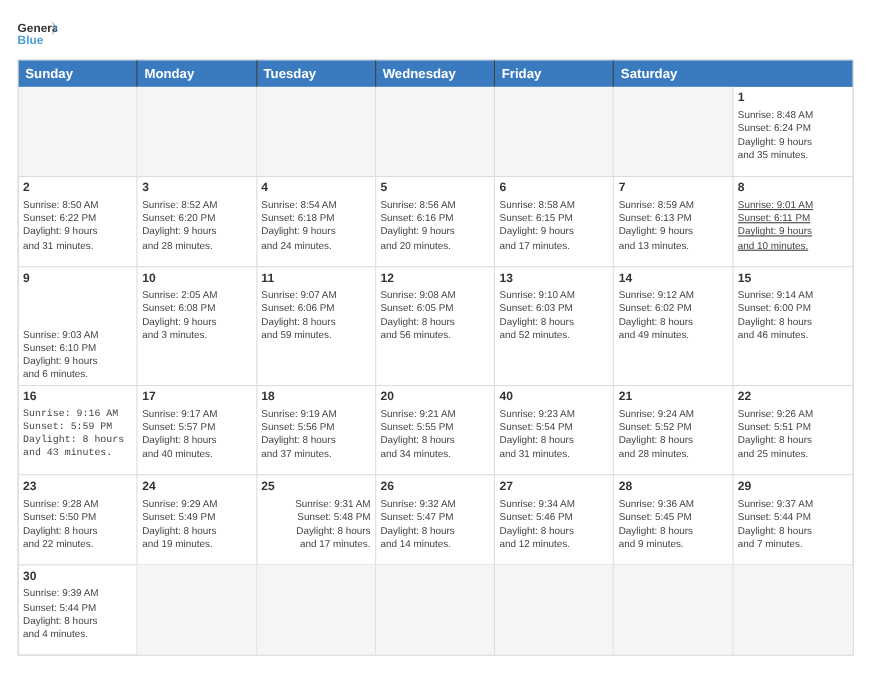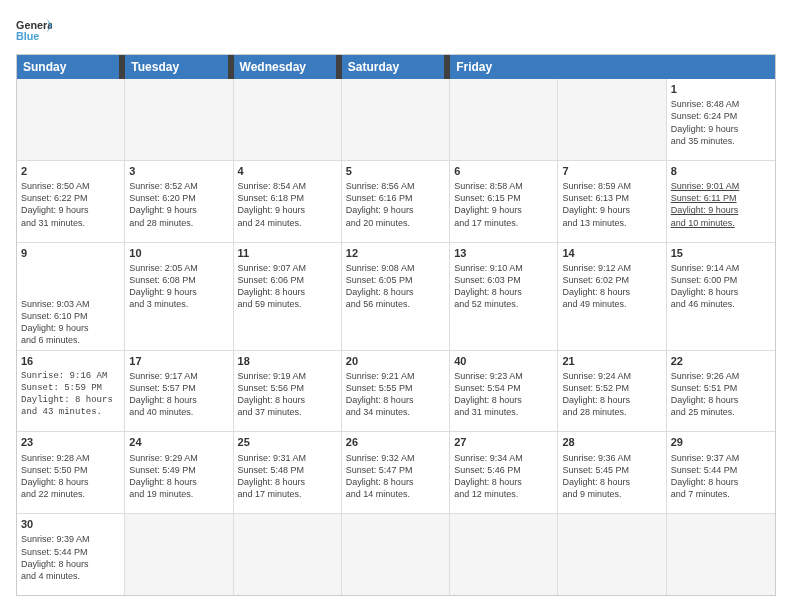--- a/index.html
+++ b/index.html
@@ -53,21 +53,21 @@
     .cal-header {
       display: grid;
       grid-template-columns: repeat(7, 1fr);
       background: #3a7bbf;
     }
     .cal-header-cell {
       color: #fff;
       font-size: 12px;
       font-weight: bold;
       padding: 5px 6px;
-      border-right: 6px solid #404040;
+      border-right: 1px solid #404040;
     }
     .cal-header-cell:last-child {
       border-right: none;
     }
     .cal-body {
       flex: 1;
       display: flex;
       flex-direction: column;
     }
     .cal-row {
@@ -120,24 +120,25 @@
     </div>
     <div class="title-block">
       <div class="month-year"></div>
       <div class="location"></div>
     </div>
   </div>
 
   <div class="calendar">
     <div class="cal-header">
     <div class="cal-header-cell">Sunday</div>
+        <div class="cal-header-cell">Monday</div>
         <div class="cal-header-cell">Tuesday</div>
         <div class="cal-header-cell">Wednesday</div>
+        <div class="cal-header-cell">Friday</div>
         <div class="cal-header-cell">Saturday</div>
-        <div class="cal-header-cell">Friday</div>
       </div>
     <div class="cal-body">
     <div class="cal-row">
           <div class="cal-cell empty"></div>
           <div class="cal-cell empty"></div>
           <div class="cal-cell empty"></div>
           <div class="cal-cell empty"></div>
           <div class="cal-cell empty"></div>
           <div class="cal-cell empty"></div>
           <div class="cal-cell">
@@ -311,21 +312,21 @@
           </div>
           <div class="cal-cell">
             <div class="day-num">24</div>
             <div class="day-info" style="white-space: pre-line;">Sunrise: 9:29 AM
 Sunset: 5:49 PM
 Daylight: 8 hours
 and 19 minutes.</div>
           </div>
           <div class="cal-cell">
             <div class="day-num">25</div>
-            <div class="day-info" style="white-space: pre-line;">Sunrise: 9:31 AM
+            <div class="day-info" style="white-space: pre-line; text-align: right;">Sunrise: 9:31 AM
 Sunset: 5:48 PM
 Daylight: 8 hours
 and 17 minutes.</div>
           </div>
           <div class="cal-cell">
             <div class="day-num">26</div>
             <div class="day-info" style="white-space: pre-line;">Sunrise: 9:32 AM
 Sunset: 5:47 PM
 Daylight: 8 hours
 and 14 minutes.</div>

